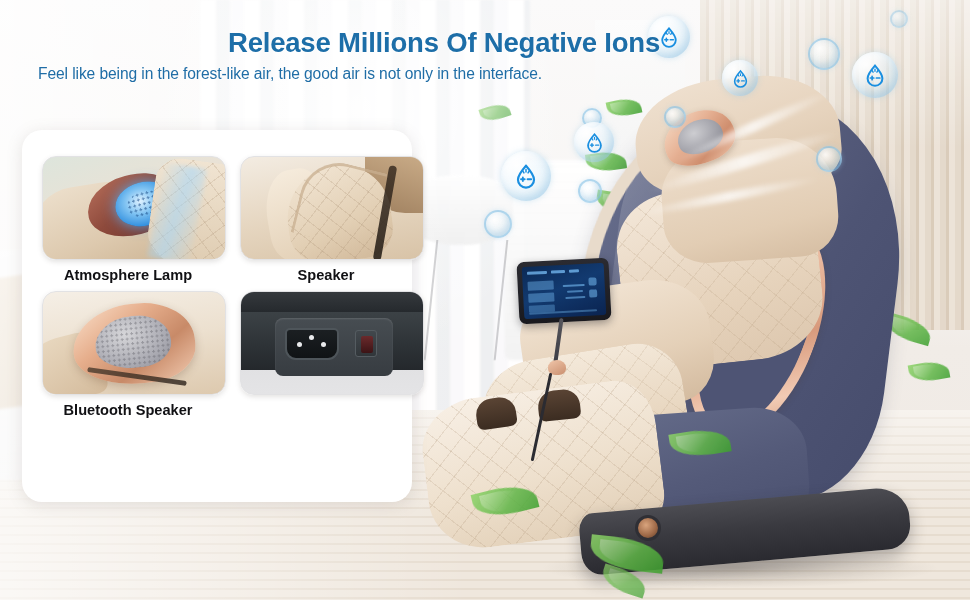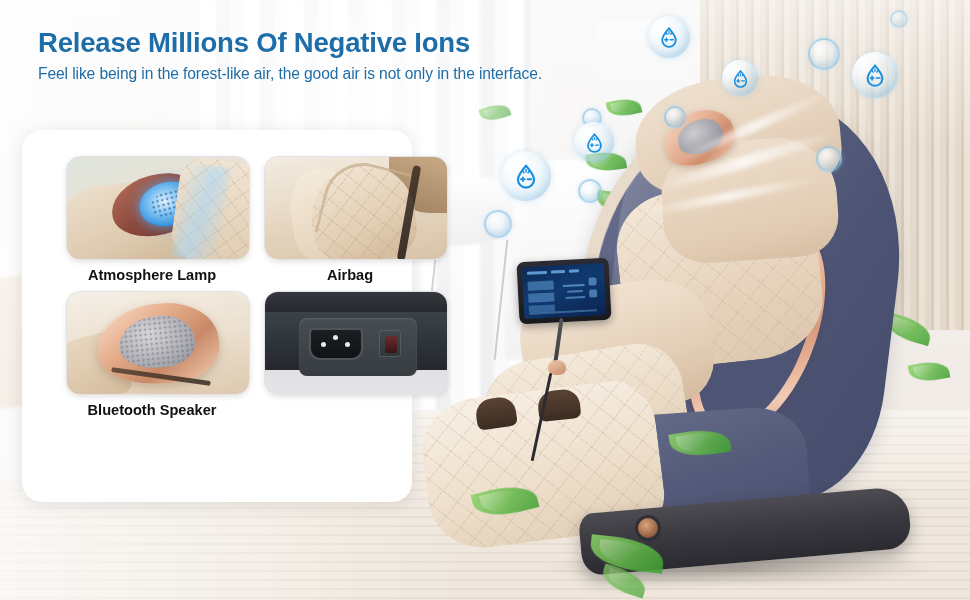--- a/index.html
+++ b/index.html
@@ -317,20 +317,21 @@
     border-radius: 50%;
     filter: blur(2px);
   }
 
   
   #header { position: absolute; left: 0; top: 0; width: 660px; padding: 28px 0 0 38px; }
   #title {
     font-size: 27.5px; font-weight: bold; color: #1d6ea8;
     letter-spacing: -.2px; line-height: 1.1;
     text-shadow: 0 1px 2px rgba(255,255,255,.9);
+    text-align: right;
   }
   #subtitle {
     margin-top: 7px;
     font-size: 15.6px; color: #1f6da6; font-weight: 400;
     letter-spacing: -.1px;
     text-shadow: 0 1px 2px rgba(255,255,255,.9);
   }
 
   
   #feature-card {
@@ -340,21 +341,21 @@
     border-radius: 20px;
     box-shadow: 0 3px 16px rgba(120,110,105,.18);
     padding: 26px 20px 0 20px;
   }
   .feat-grid {
     display: grid;
     grid-template-columns: 184px 184px;
     grid-template-rows: auto auto;
     column-gap: 14px; row-gap: 6px;
   }
-  .feat-cell { width: 172px; margin-left: 24px; }
+  .feat-cell { width: 172px; }
   .thumb {
     width: 184px; height: 104px;
     border-radius: 14px;
     border: 1px solid #e2e2e4;
     box-shadow: 0 2px 5px rgba(120,115,110,.20);
     overflow: hidden; position: relative;
     background: #efeeec;
   }
   .feat-label {
     text-align: center;
@@ -665,21 +666,21 @@
       </div>
 
       <div class="feat-cell">
         <div class="thumb t2">
           <span class="shade"></span>
           <span class="bag-fold"></span>
           <span class="bag"></span>
           <span class="bag-seam"></span>
           <span class="darkline"></span>
         </div>
-        <div class="feat-label">Airbag</div>
+        <div class="feat-label">Speaker</div>
       </div>
 
       <div class="feat-cell row2">
         <div class="thumb t3">
           <span class="sideleather"></span>
           <span class="sp-frame"></span>
           <span class="sp-mesh"></span>
           <span class="zip"></span>
         </div>
         <div class="feat-label">Bluetooth Speaker</div>

